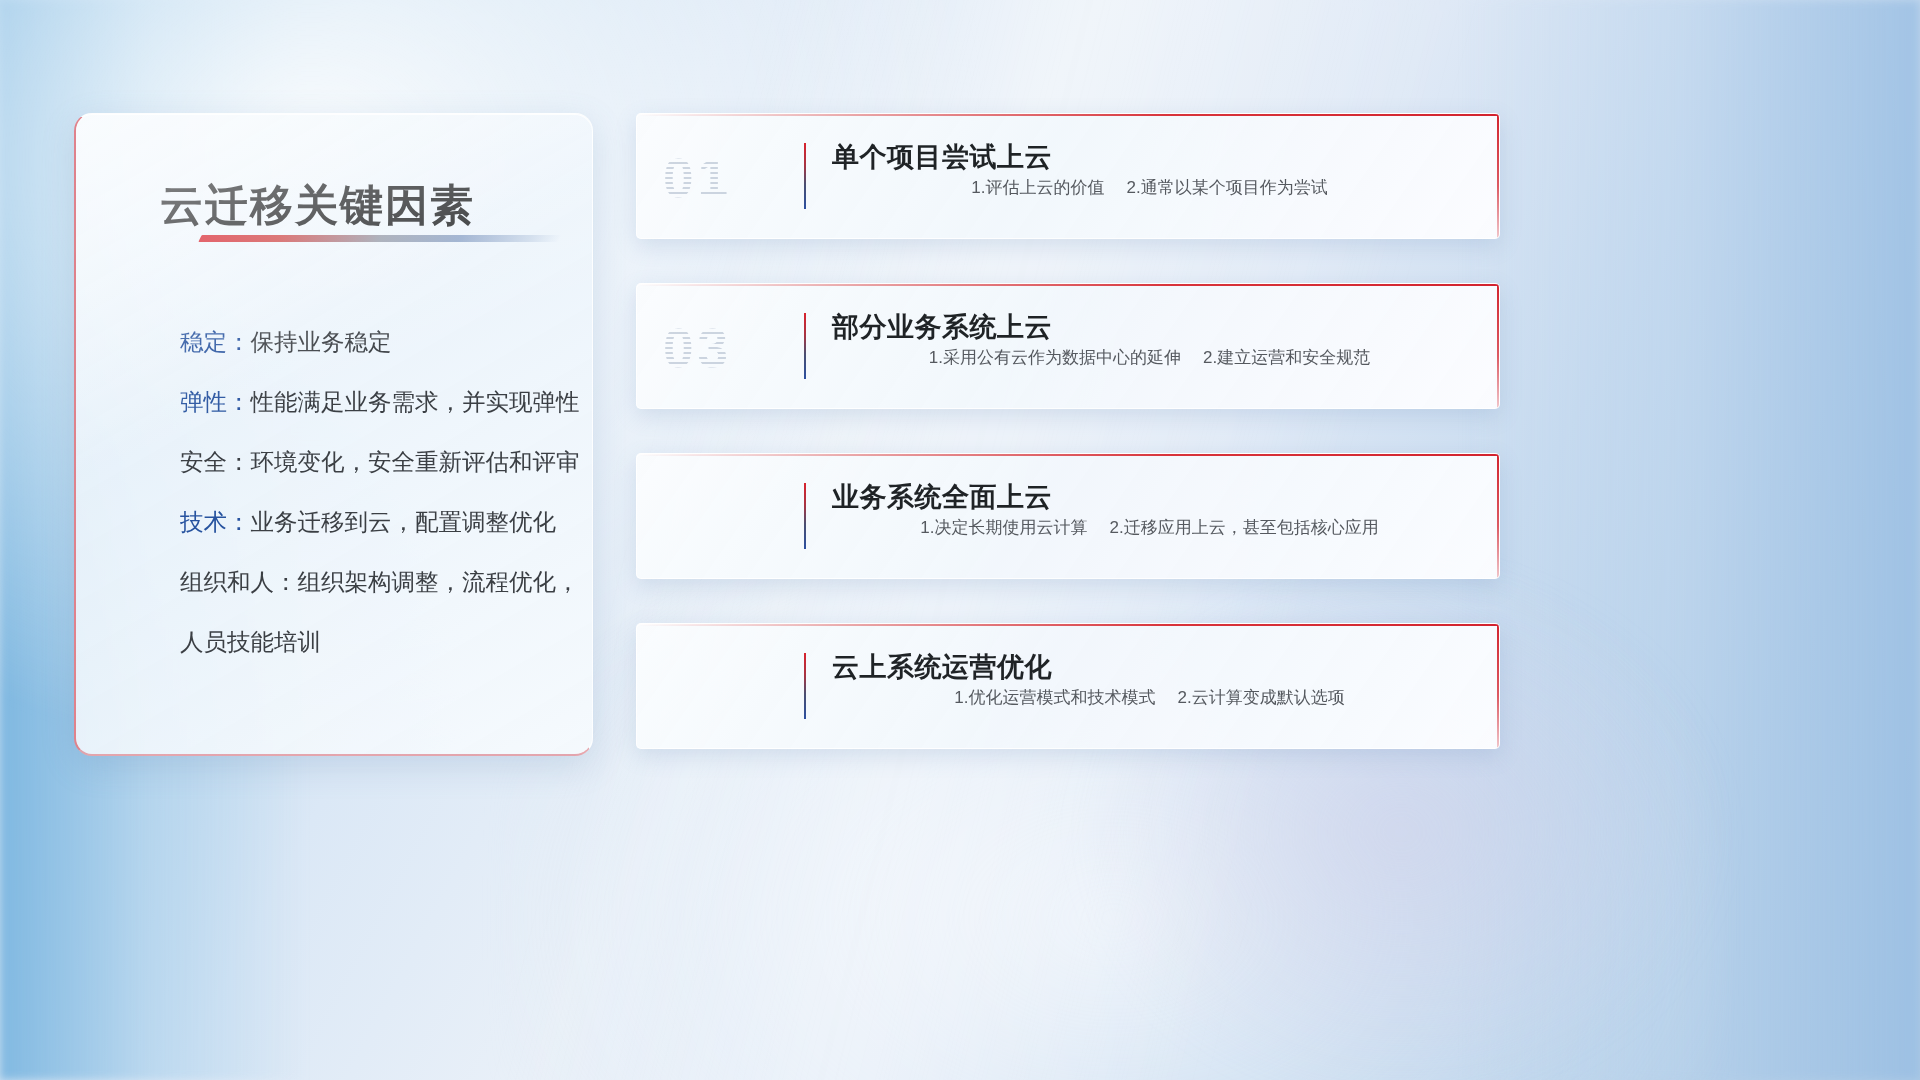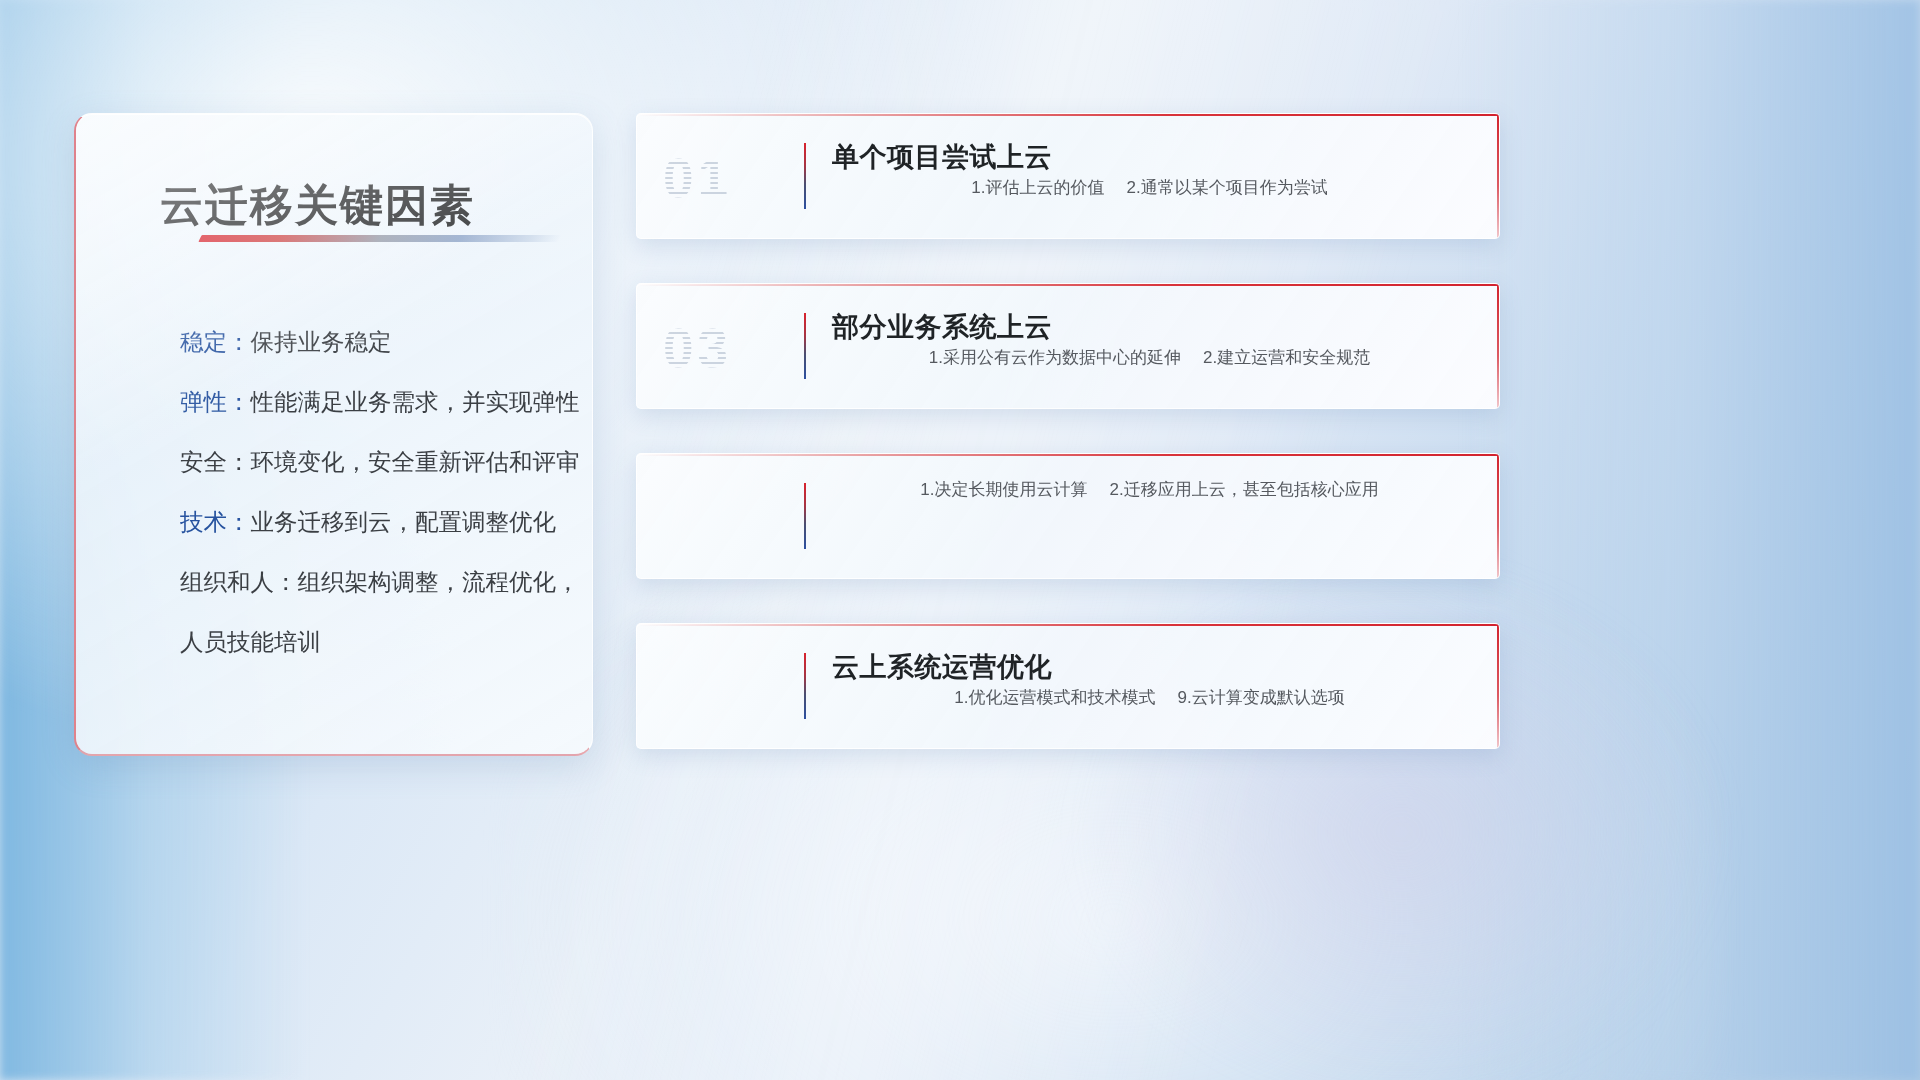--- a/index.html
+++ b/index.html
@@ -168,23 +168,24 @@
       <div class="rc-num">03</div>
       <div class="rc-bar"></div>
       <div class="rc-body">
         <div class="rc-title">部分业务系统上云</div>
         <div class="rc-sub"><span>1.采用公有云作为数据中心的延伸</span><span class="gap"></span><span>2.建立运营和安全规范</span></div>
       </div>
     </article>
     <article class="rc">
       <div class="rc-bar"></div>
       <div class="rc-body">
+        <div class="rc-title">业务系统全面上云</div>
         <div class="rc-sub"><span>1.决定长期使用云计算</span><span class="gap"></span><span>2.迁移应用上云，甚至包括核心应用</span></div>
       </div>
     </article>
     <article class="rc">
       <div class="rc-bar"></div>
       <div class="rc-body">
         <div class="rc-title">云上系统运营优化</div>
-        <div class="rc-sub"><span>1.优化运营模式和技术模式</span><span class="gap"></span><span>9.云计算变成默认选项</span></div>
+        <div class="rc-sub"><span>1.优化运营模式和技术模式</span><span class="gap"></span><span>2.云计算变成默认选项</span></div>
       </div>
     </article>
   </section>
 
 </body></html>

